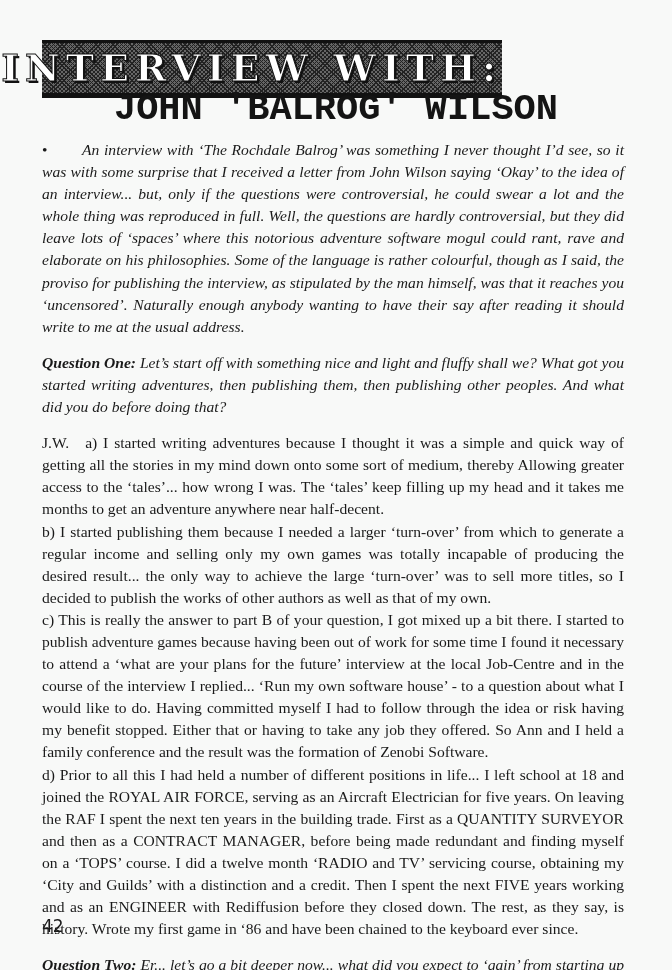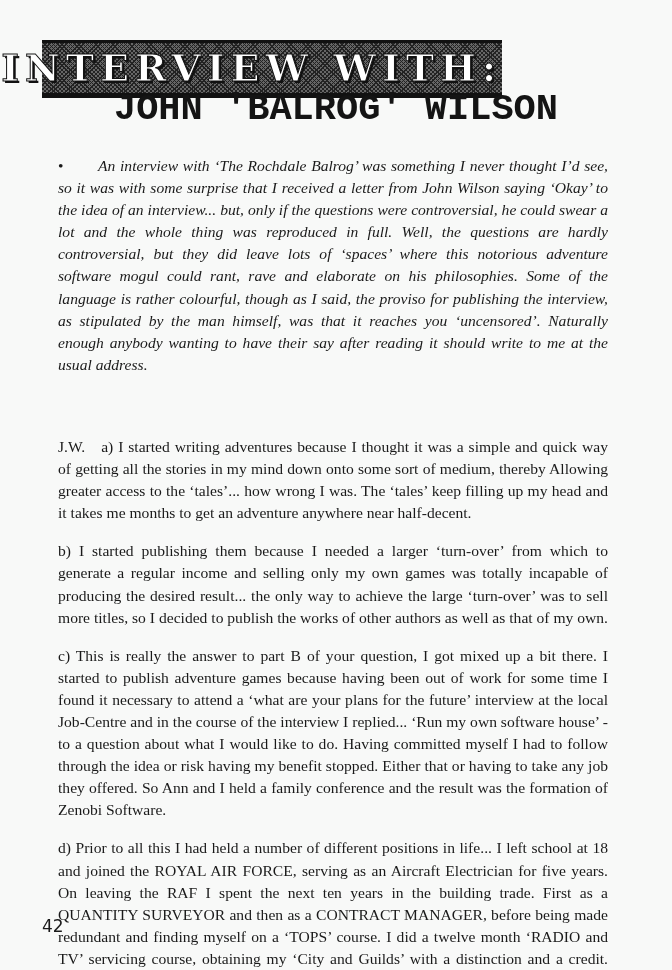--- a/index.html
+++ b/index.html
@@ -46,21 +46,21 @@
       color: #141414;
     }
     .content {
       position: absolute;
       left: 42px; top: 139px;
       width: 582px;
       font-size: 15.6px;
       line-height: 22.1px;
       text-align: justify;
     }
-    .content p { margin: 16px; }
+    .content p { margin: 0; }
     .intro { font-style: italic; }
     .bullet { display: inline-block; width: 40px; font-style: normal; }
     .gap { height: 14px; }
     .q-label { font-weight: bold; font-style: italic; }
     .q-text { font-style: italic; }
     .jw { font-weight: normal; margin-right: 16px; }
     .page-num {
       position: absolute;
       left: 42px; top: 916px;
       font-family: "DejaVu Sans", sans-serif;
@@ -75,20 +75,21 @@
   <span class="banner-text">AN INTERVIEW WITH:</span>
 </div>
 
 <div class="subtitle">JOHN 'BALROG' WILSON</div>
 
 <div class="content">
   <p class="intro"><span class="bullet">•</span><span>An interview with ‘The Rochdale Balrog’ was something I never thought I’d see, so it was with some surprise that I received a letter from John Wilson saying ‘Okay’ to the idea of an interview... but, only if the questions were controversial, he could swear a lot and the whole thing was reproduced in full. Well, the questions are hardly controversial, but they did leave lots of ‘spaces’ where this notorious adventure software mogul could rant, rave and elaborate on his philosophies. Some of the language is rather colourful, though as I said, the proviso for publishing the interview, as stipulated by the man himself, was that it reaches you ‘uncensored’. Naturally enough anybody wanting to have their say after reading it should write to me at the usual address.</span></p>
 
   <div class="gap"></div>
 
+  <p><span class="q-label">Question One:</span> <span class="q-text">Let’s start off with something nice and light and fluffy shall we? What got you started writing adventures, then publishing them, then publishing other peoples. And what did you do before doing that?</span></p>
 
   <div class="gap"></div>
 
   <p><span class="jw">J.W.</span><span>a) I started writing adventures because I thought it was a simple and quick way of getting all the stories in my mind down onto some sort of medium, thereby Allowing greater access to the ‘tales’... how wrong I was. The ‘tales’ keep filling up my head and it takes me months to get an adventure anywhere near half-decent.</span></p>
   <p>b) I started publishing them because I needed a larger ‘turn-over’ from which to generate a regular income and selling only my own games was totally incapable of producing the desired result... the only way to achieve the large ‘turn-over’ was to sell more titles, so I decided to publish the works of other authors as well as that of my own.</p>
   <p>c) This is really the answer to part B of your question, I got mixed up a bit there. I started to publish adventure games because having been out of work for some time I found it necessary to attend a ‘what are your plans for the future’ interview at the local Job-Centre and in the course of the interview I replied... ‘Run my own software house’ - to a question about what I would like to do. Having committed myself I had to follow through the idea or risk having my benefit stopped. Either that or having to take any job they offered. So Ann and I held a family conference and the result was the formation of Zenobi Software.</p>
   <p>d) Prior to all this I had held a number of different positions in life... I left school at 18 and joined the ROYAL AIR FORCE, serving as an Aircraft Electrician for five years. On leaving the RAF I spent the next ten years in the building trade. First as a QUANTITY SURVEYOR and then as a CONTRACT MANAGER, before being made redundant and finding myself on a ‘TOPS’ course. I did a twelve month ‘RADIO and TV’ servicing course, obtaining my ‘City and Guilds’ with a distinction and a credit. Then I spent the next FIVE years working and as an ENGINEER with Rediffusion before they closed down. The rest, as they say, is history. Wrote my first game in ‘86 and have been chained to the keyboard ever since.</p>
 
   <div class="gap"></div>
 

